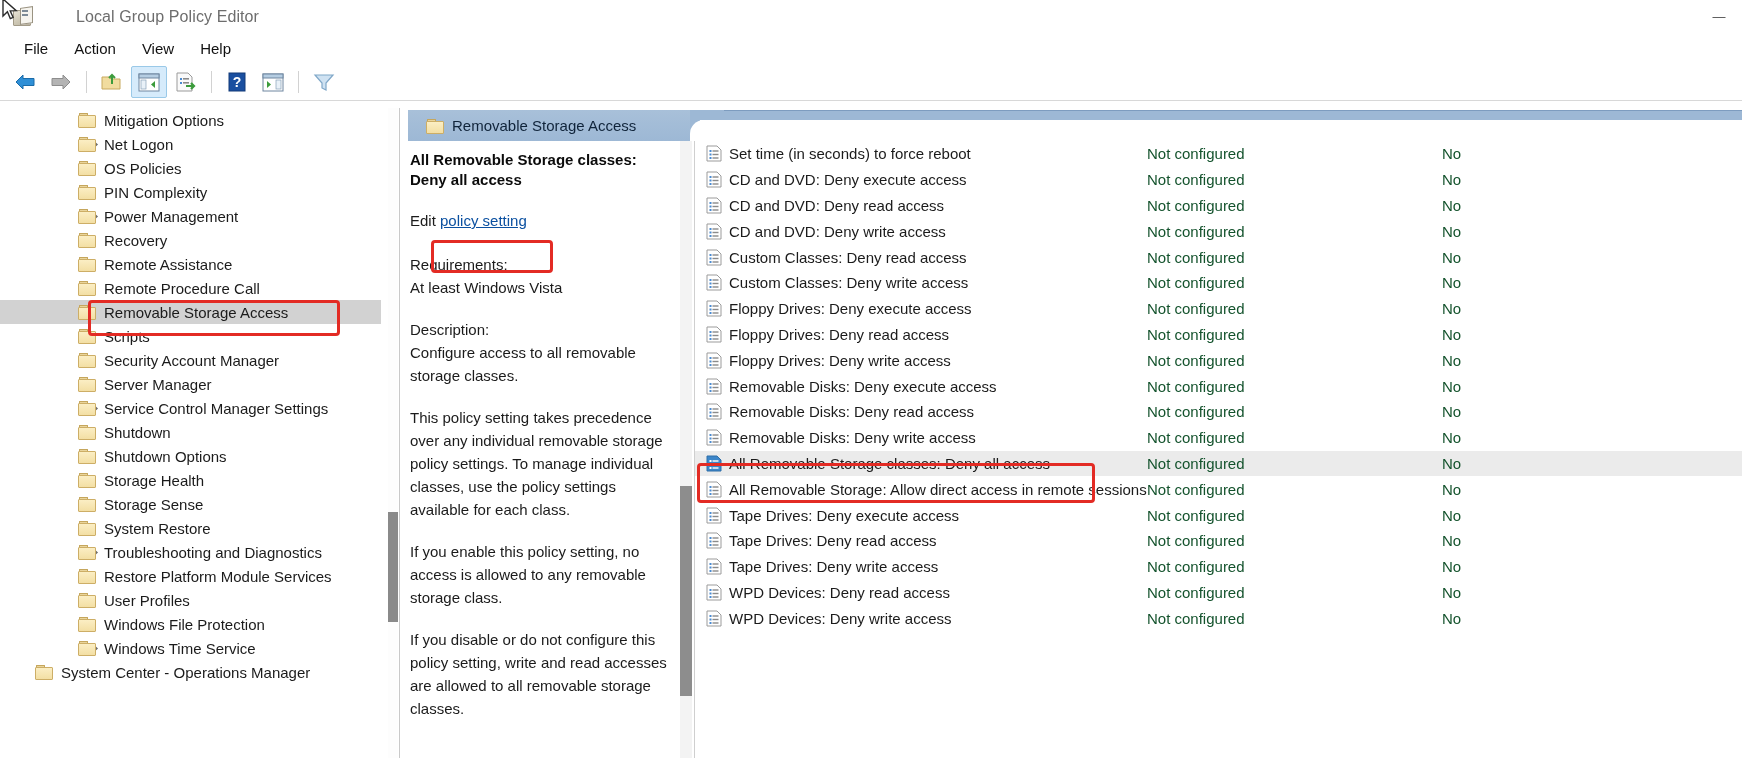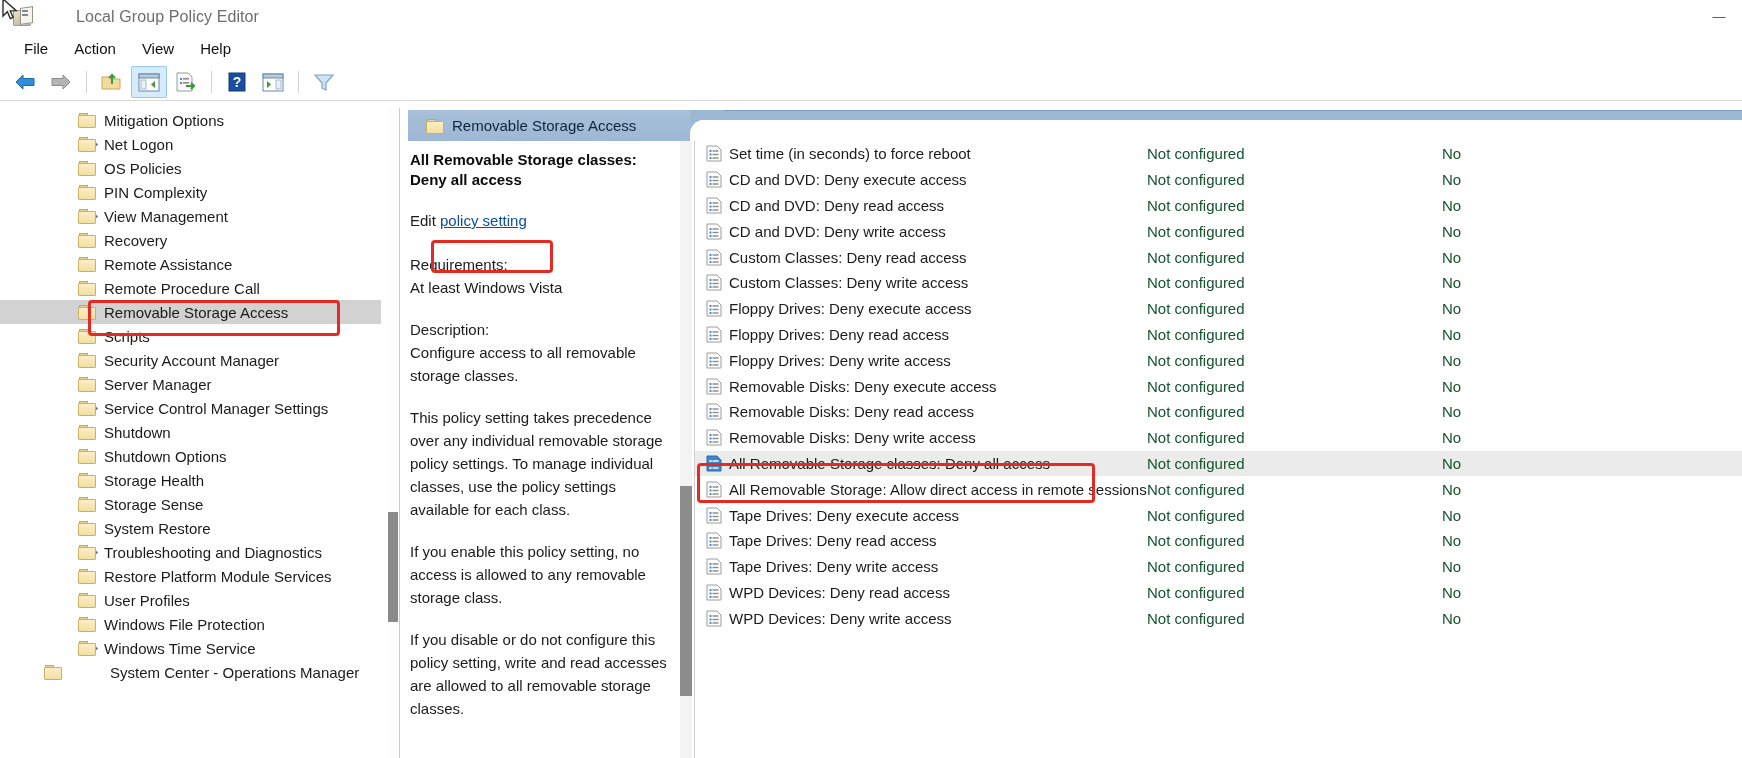--- a/index.html
+++ b/index.html
@@ -235,21 +235,21 @@
           <div class="tree-row">
             <span class="chev">
               <svg width="9" height="11" viewBox="0 0 9 11">
                 <path d="M2 1 L7 5.5 L2 10" fill="none" stroke="#6b6b6b" stroke-width="1.4"></path>
               </svg>
             </span>
             <span class="folder">
               <span class="tab"></span>
               <span class="body"></span>
             </span>
-            <span class="tree-label">View Management</span>
+            <span class="tree-label">Power Management</span>
           </div>
           <div class="tree-row">
             <span class="folder">
               <span class="tab"></span>
               <span class="body"></span>
             </span>
             <span class="tree-label">Recovery</span>
           </div>
           <div class="tree-row">
             <span class="folder">
@@ -378,21 +378,21 @@
               <svg width="9" height="11" viewBox="0 0 9 11">
                 <path d="M2 1 L7 5.5 L2 10" fill="none" stroke="#6b6b6b" stroke-width="1.4"></path>
               </svg>
             </span>
             <span class="folder">
               <span class="tab"></span>
               <span class="body"></span>
             </span>
             <span class="tree-label">Windows Time Service</span>
           </div>
-          <div class="tree-row tree-indent-root" style="padding-left: 44px; gap: 40px;">
+          <div class="tree-row tree-indent-root" style="padding-left: 35px;">
             <span class="folder">
               <span class="tab"></span>
               <span class="body"></span>
             </span>
             <span class="tree-label">System Center - Operations Manager</span>
           </div>
         </div>
       <div class="redbox" style="left:88px;top:192px;width:246px;height:30px;"></div>
     </div>
 

